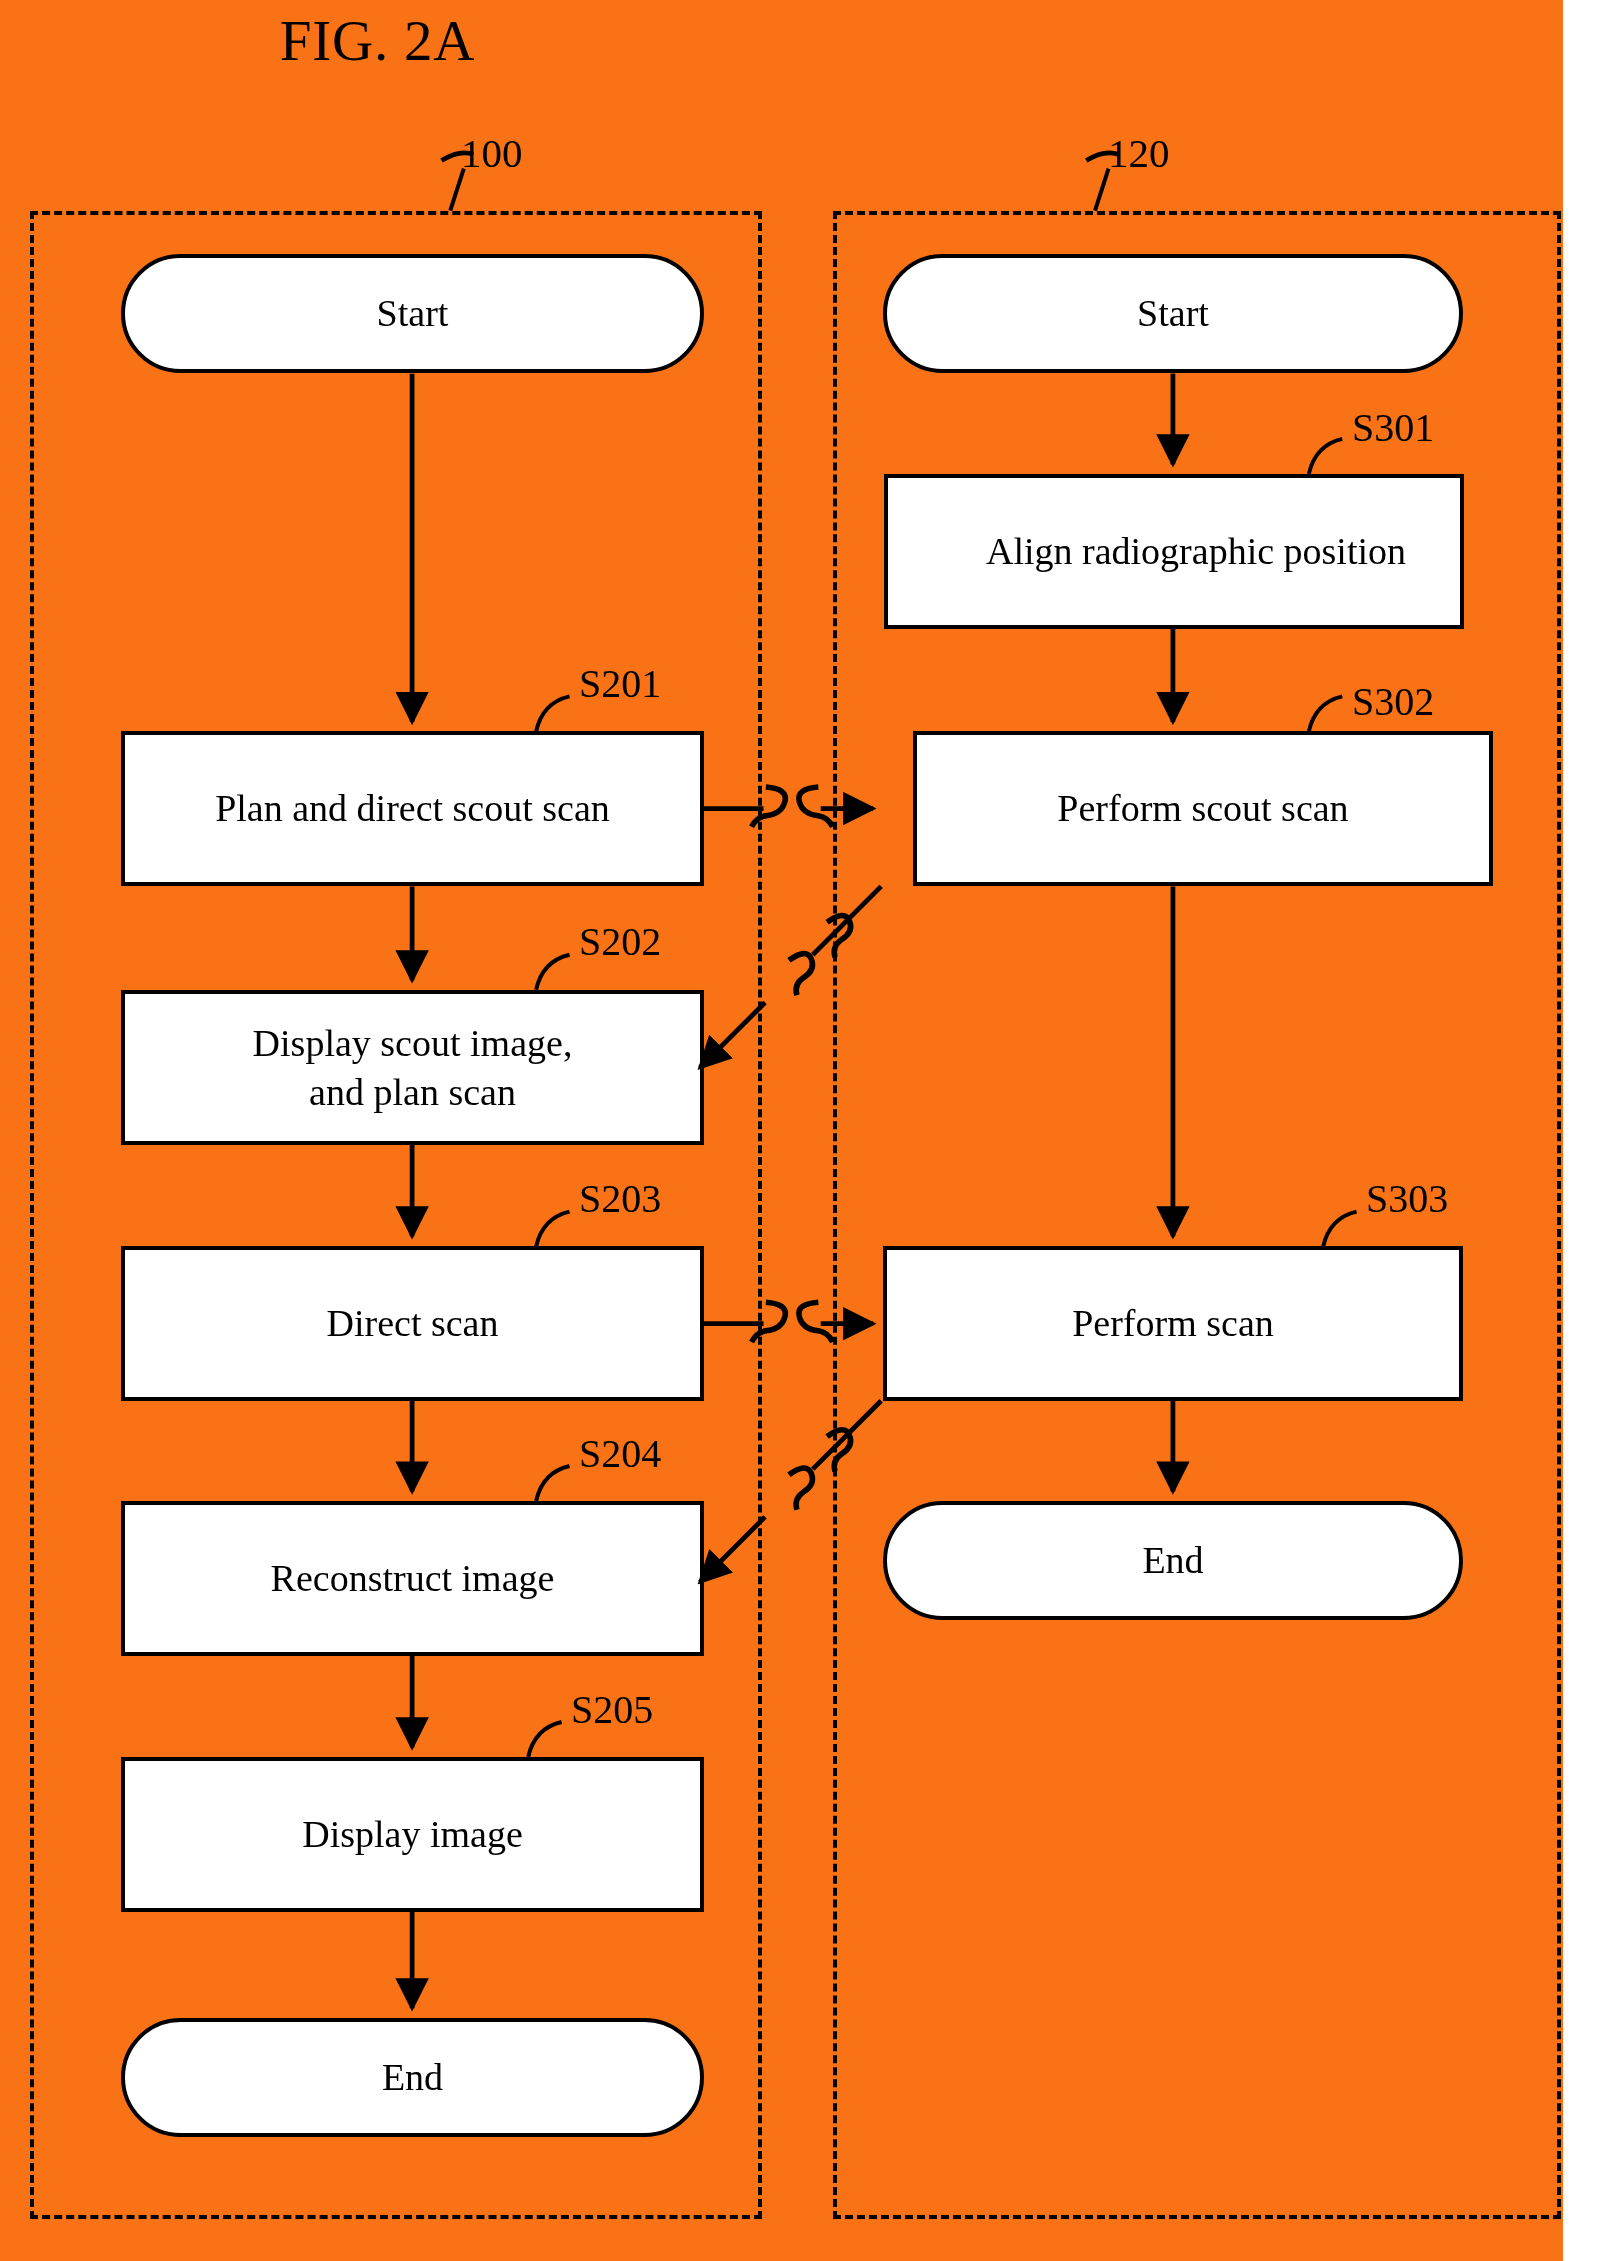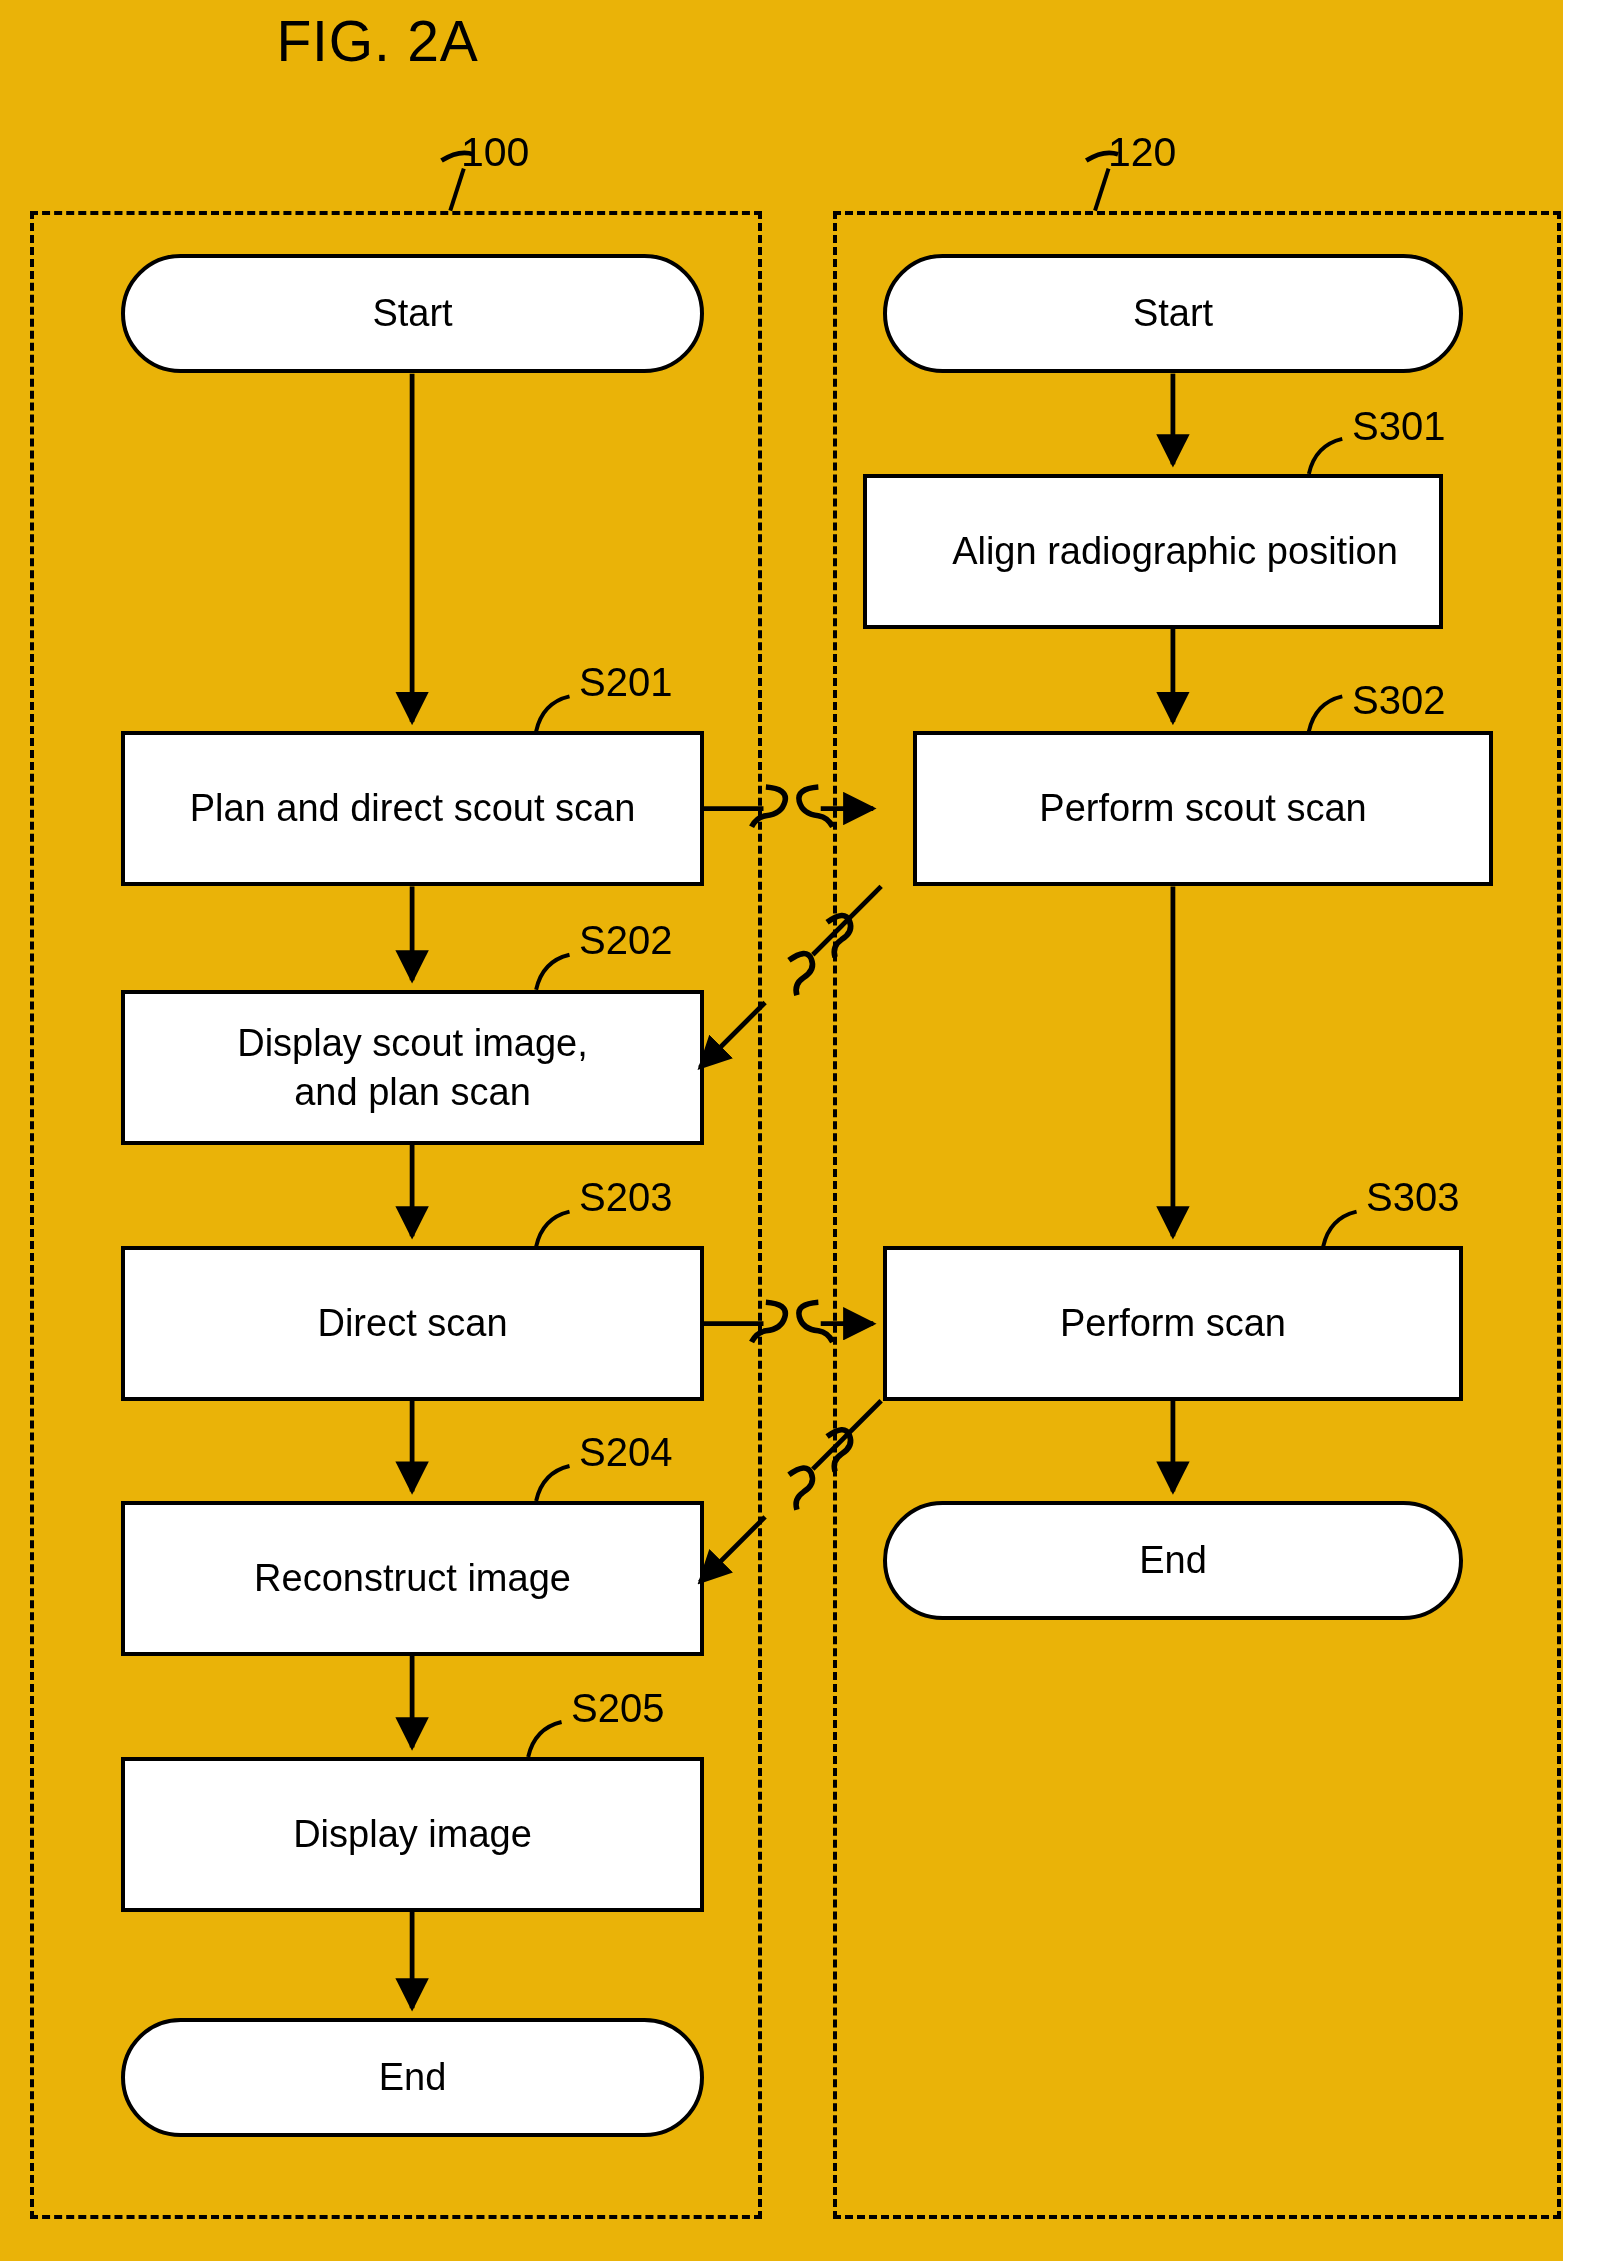--- a/index.html
+++ b/index.html
@@ -8,22 +8,23 @@
     background: #ffffff;
   }
   body {
     font-family: "Liberation Sans", sans-serif;
     color: #000000;
   }
   #page {
     position: relative;
     width: 1563px;
     height: 2261px;
-    background: #eab308;
+    background: #f97316;
     overflow: hidden;
+    font-family: Liberation Serif, serif;
   }
   .fig-title {
     position: absolute;
     font-size: 57px;
     font-weight: 400;
     letter-spacing: 0.8px;
     white-space: nowrap;
     text-align: center;
   }
   #fig2a-title { left: 139px; top: 8px; width: 477px; }
@@ -129,21 +130,21 @@
   <div class="step-label" style="left:571px; top:1686px;">S205</div>
 
   <div class="node node-terminal" style="left:121px; top:2018px; width:583px; height:119px;">
     <span class="node-label">End</span>
   </div>
 
   <div class="node node-terminal" style="left:883px; top:254px; width:580px; height:119px;">
     <span class="node-label">Start</span>
   </div>
 
-  <div class="node node-process" style="left:863px; top:474px; width:580px; height:155px;padding-left:44px;">
+  <div class="node node-process" style="left:884px; top:474px; width:580px; height:155px;padding-left:44px;">
     <span class="node-label">Align radiographic position</span>
   </div>
   <div class="step-label" style="left:1352px; top:404px;">S301</div>
 
   <div class="node node-process" style="left:913px; top:731px; width:580px; height:155px;">
     <span class="node-label">Perform scout scan</span>
   </div>
   <div class="step-label" style="left:1352px; top:660px;margin-top:18px;">S302</div>
 
   <div class="node node-process" style="left:883px; top:1246px; width:580px; height:155px;text-align:center;">

